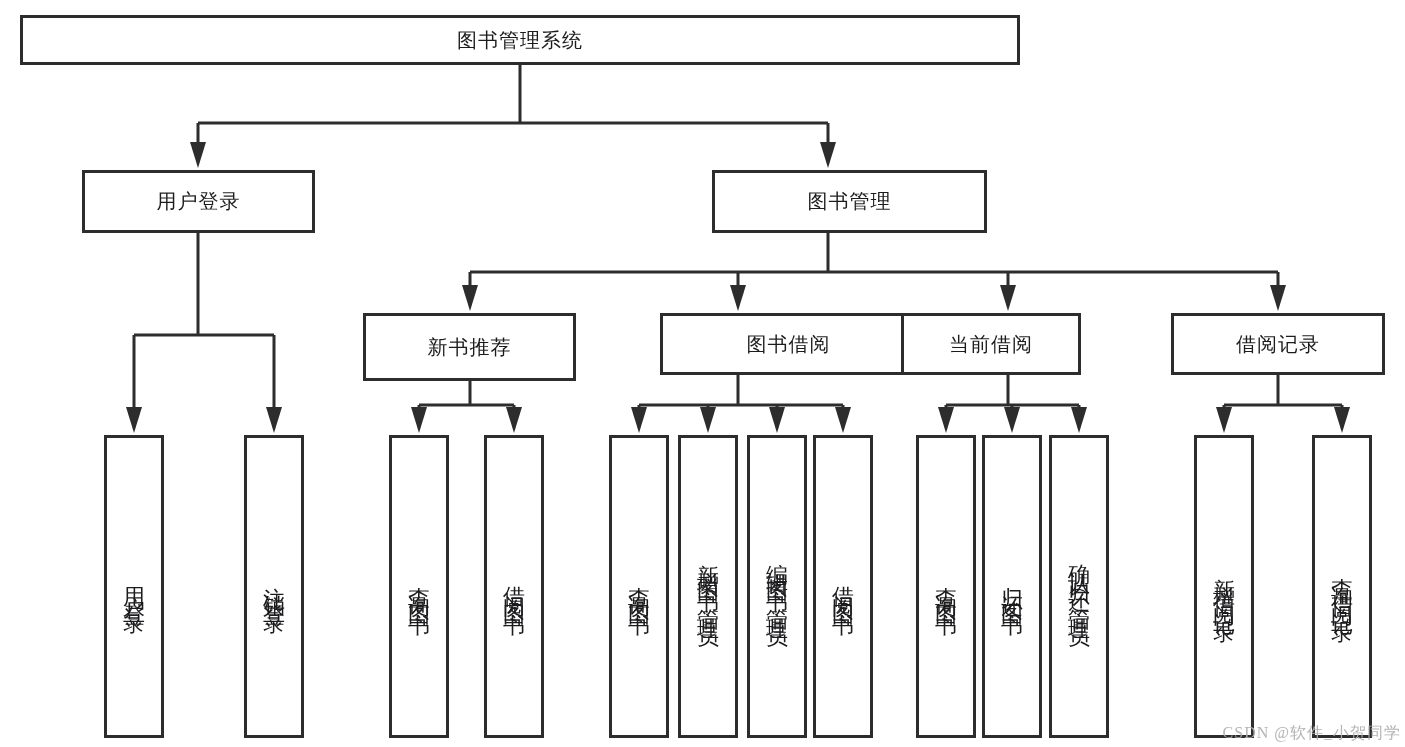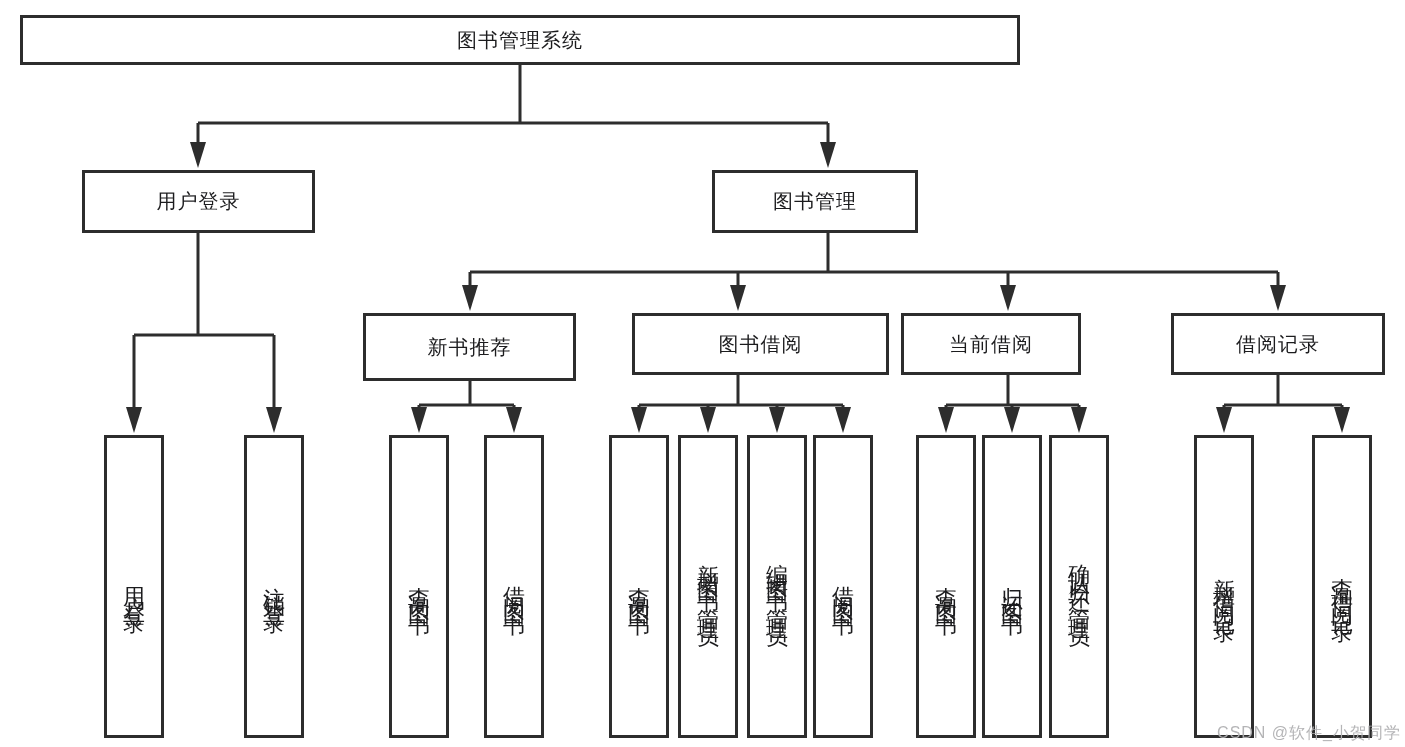--- a/index.html
+++ b/index.html
@@ -1,20 +1,20 @@
 <!DOCTYPE html>
 <html><head>
 <meta charset="utf-8">
 <style>
   html,body { margin:0; padding:0; background:#ffffff; }
   #stage {
     position:relative;
     width:1405px; height:747px;
     background:#ffffff;
-    font-family:Liberation Sans, sans-serif;
+    font-family:Liberation Serif, serif;
     overflow:hidden;
   }
   .wires { position:absolute; left:0; top:0; z-index:0; }
   .node {
     position:absolute;
     box-sizing:border-box;
     background:#ffffff;
     border:3px solid #2d2d2d;
     display:flex;
     align-items:center;
@@ -91,28 +91,28 @@
     </g>
   </svg>
 
   <div class="node h" style="left:20px;top:15px;width:1000px;height:50px">
     <span>图书管理系统</span>
   </div>
 
   <div class="node h" style="left:82px;top:170px;width:233px;height:63px">
     <span>用户登录</span>
   </div>
-  <div class="node h" style="left:712px;top:170px;width:206px;height:63px">
+  <div class="node h" style="left:712px;top:170px;width:275px;height:63px">
     <span>图书管理</span>
   </div>
 
   <div class="node h" style="left:363px;top:313px;width:213px;height:68px">
     <span>新书推荐</span>
   </div>
-  <div class="node h" style="left:632px;top:313px;width:257px;height:62px">
+  <div class="node h" style="left:660px;top:313px;width:257px;height:62px">
     <span>图书借阅</span>
   </div>
   <div class="node h" style="left:901px;top:313px;width:180px;height:62px">
     <span>当前借阅</span>
   </div>
   <div class="node h" style="left:1171px;top:313px;width:214px;height:62px">
     <span>借阅记录</span>
   </div>
 
   <div class="node v" style="left:104px;top:435px;width:60px;height:303px">

